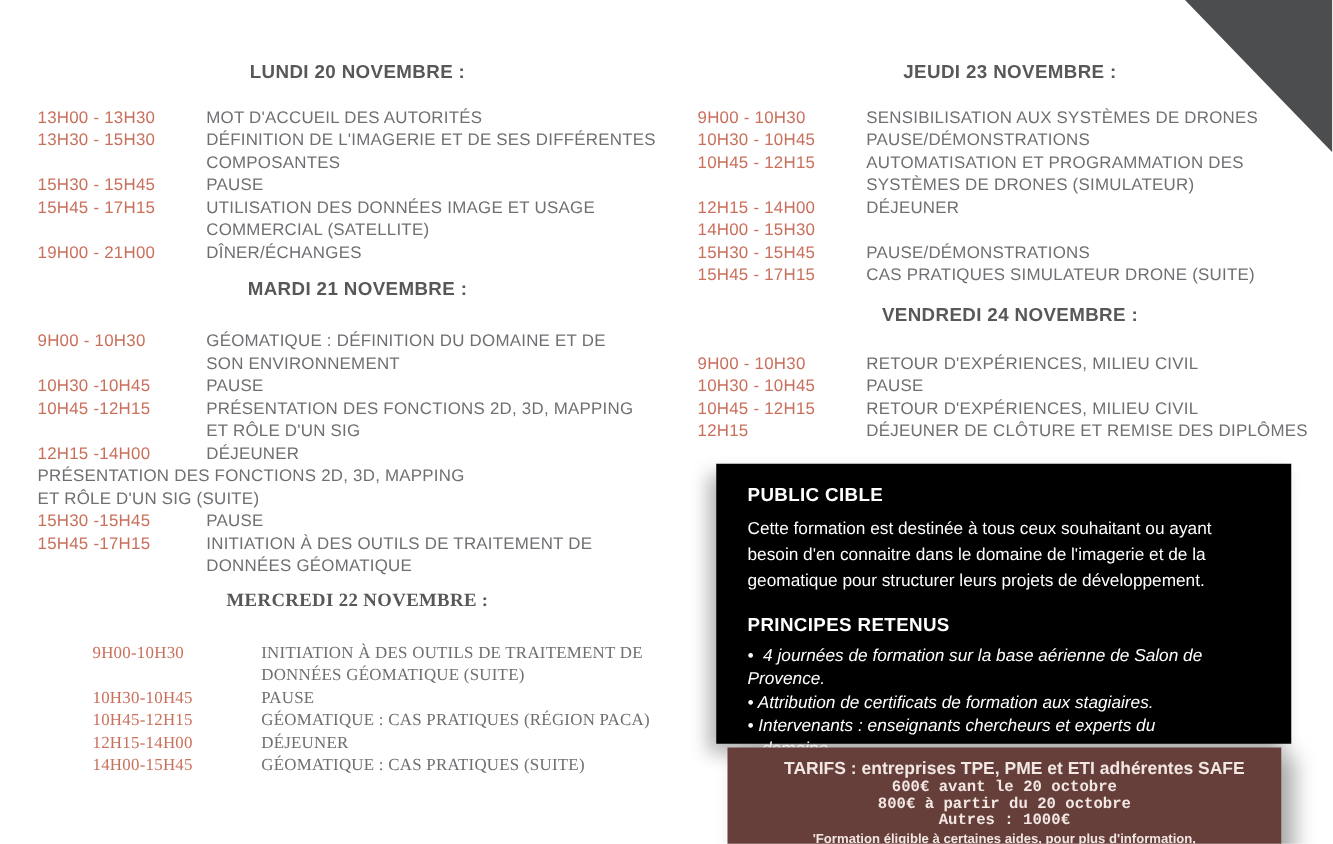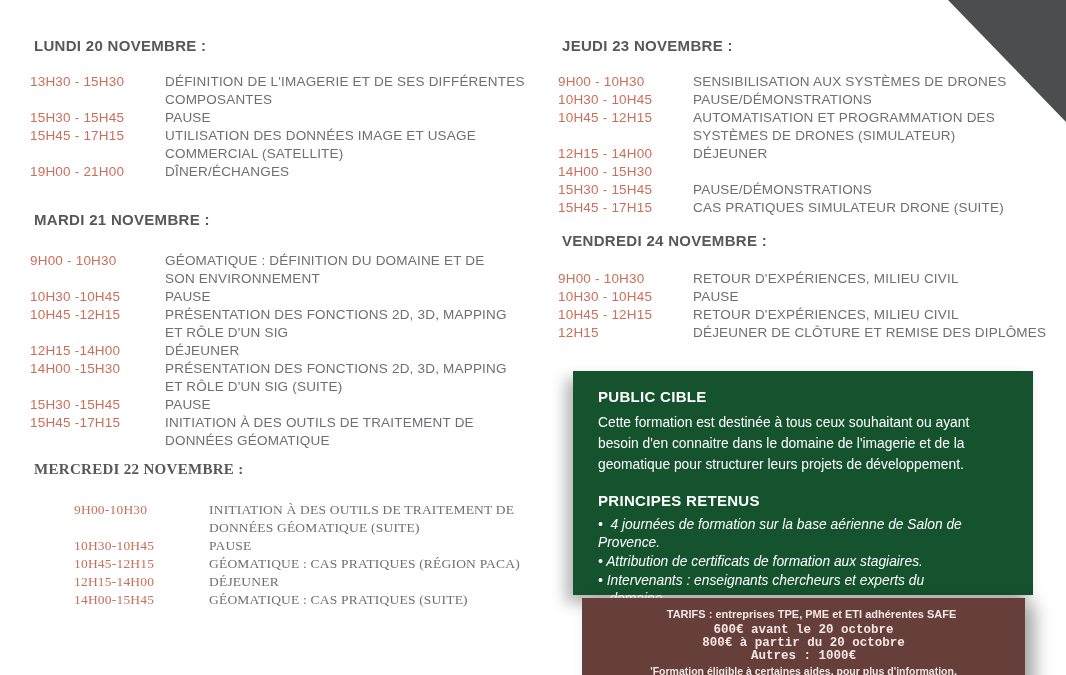--- a/index.html
+++ b/index.html
@@ -6,22 +6,22 @@
   body{
     width:1066px;height:675px;position:relative;background:#ffffff;
     font-family:"Liberation Sans","DejaVu Sans",sans-serif;
     overflow:hidden;
   }
   .page{position:absolute;inset:0;}
 
   
   .day{position:absolute;}
   .day-header{
-    margin:4px;font-size:15px;font-weight:bold;color:#58585a;
-    letter-spacing:.3px;line-height:17px;
+    margin:16px;font-size:15px;font-weight:bold;color:#58585a;
+    letter-spacing:.3px;line-height:17px;text-align:center;
   }
   .rows{margin-top:19px;}
   .row{display:flex;font-size:13.5px;line-height:18px;letter-spacing:.2px;color:#6e6f72;}
   .time{width:135px;flex:none;color:#c9705c;}
   .activity{white-space:pre-line;}
 
   #sec-lundi{left:30px;top:33px;width:512px;}
   #sec-mardi{left:30px;top:207px;width:512px;}
   #sec-mardi .rows{margin-top:24px;}
   #sec-mercredi{left:30px;top:457px;width:512px;font-family:Liberation Serif, serif;}
@@ -33,58 +33,62 @@
   
   .corner-triangle{
     position:absolute;left:948px;top:0;width:118px;height:122px;
     background:#4c4d4f;
     clip-path:polygon(0 0,100% 0,100% 100%);
   }
 
   
   .info-box{
     position:absolute;left:573px;top:371px;width:460px;height:224px;
-    box-sizing:border-box;background:#14532d;
+    box-sizing:border-box;background:#000000;
     padding:17px 22px 0 25px;color:#ffffff;
     box-shadow:-7px 8px 14px rgba(0,0,0,.30);
   }
   .info-box h3{
     margin:0 0 7px 0;font-size:15px;font-weight:bold;letter-spacing:.3px;
   }
   .info-box .body-text{
     margin:0 0 17px 0;font-size:13.8px;line-height:21px;white-space:pre-wrap;
   }
   .bullets{margin:5px 0 0 0;font-style:italic;}
   .bullet{margin:0 0 1px 0;font-size:13.8px;line-height:18px;white-space:pre-wrap;}
 
   
   .tarifs-box{
     position:absolute;left:582px;top:598px;width:443px;height:90px;
     box-sizing:border-box;background:#663f3a;color:#f3e7e4;
     text-align:center;padding-top:9px;
     box-shadow:10px 6px 16px rgba(0,0,0,.35);
   }
-  .tarifs-line1{margin:0 0 3px 0;font-size:11px;font-weight:bold;line-height:14px;padding-left:16px;}
+  .tarifs-line1{margin:0 0 3px 0;font-size:14px;font-weight:bold;line-height:14px;padding-left:16px;}
   .tarifs-line{margin:0;font-size:12.5px;font-weight:bold;line-height:12.8px;font-family:Liberation Mono, monospace;}
   .tarifs-footnote{
     margin:4px 0 0 0;font-size:10.5px;font-weight:bold;line-height:11px;
     white-space:pre-line;
   }
 </style>
 </head>
 <body>
 
 <div class="page">
 
   <div class="corner-triangle"></div>
 
   <section class="day" id="sec-lundi">
     <h2 class="day-header">LUNDI 20 NOVEMBRE :</h2>
     <div class="rows">
         <div class="row">
+          <div class="time">13H00 - 13H30</div>
+          <div class="activity">MOT D'ACCUEIL DES AUTORITÉS</div>
+        </div>
+        <div class="row">
           <div class="time">13H30 - 15H30</div>
           <div class="activity">DÉFINITION DE L'IMAGERIE ET DE SES DIFFÉRENTES
 COMPOSANTES</div>
         </div>
         <div class="row">
           <div class="time">15H30 - 15H45</div>
           <div class="activity">PAUSE</div>
         </div>
         <div class="row">
           <div class="time">15H45 - 17H15</div>
@@ -113,21 +117,20 @@
         <div class="row">
           <div class="time">10H45 -12H15</div>
           <div class="activity">PRÉSENTATION DES FONCTIONS 2D, 3D, MAPPING
 ET RÔLE D'UN SIG</div>
         </div>
         <div class="row">
           <div class="time">12H15 -14H00</div>
           <div class="activity">DÉJEUNER</div>
         </div>
         <div class="row">
-          <div class="time">14H00 -15H30</div>
           <div class="activity">PRÉSENTATION DES FONCTIONS 2D, 3D, MAPPING
 ET RÔLE D'UN SIG (SUITE)</div>
         </div>
         <div class="row">
           <div class="time">15H30 -15H45</div>
           <div class="activity">PAUSE</div>
         </div>
         <div class="row">
           <div class="time">15H45 -17H15</div>
           <div class="activity">INITIATION À DES OUTILS DE TRAITEMENT DE

